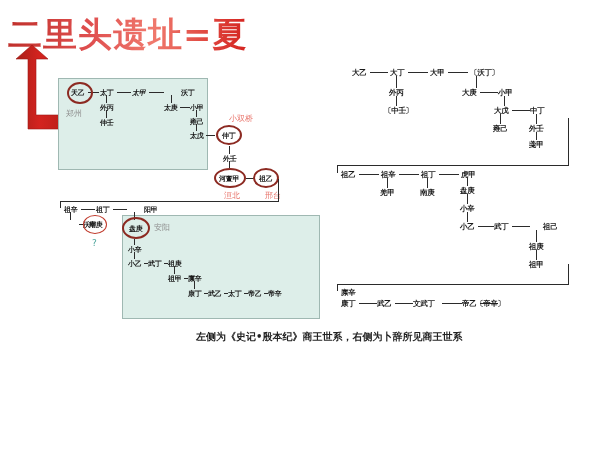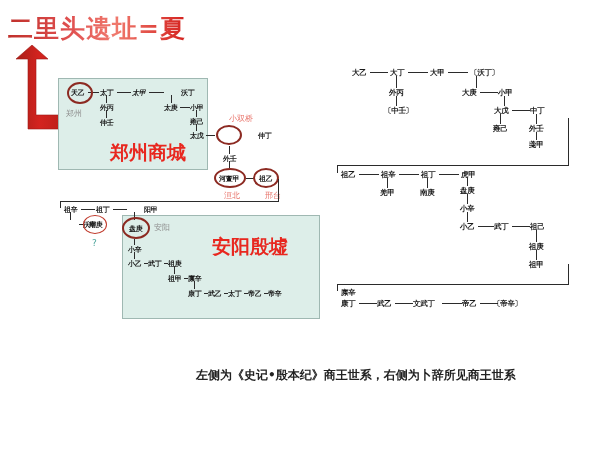--- a/index.html
+++ b/index.html
@@ -9,21 +9,21 @@
     font-family:"DejaVu Sans","Liberation Sans",sans-serif;
     overflow:hidden;
     position:relative;
   }
   #stage{position:absolute;left:0;top:0;width:600px;height:450px;}
   .abs{position:absolute;}
 
   
   .title{
     left:8px;top:12px;
-    font-size:25px;
+    font-size:34px;
     font-weight:700;
     letter-spacing:1px;
     color:#d4231f;
     background:linear-gradient(90deg,#c0302b 0%,#e05050 35%,#f07a6e 60%,#d4231f 100%);
     -webkit-background-clip:text;
     background-clip:text;
     -webkit-text-fill-color:transparent;
     white-space:nowrap;
     font-family:"DejaVu Serif","Liberation Serif",serif;
   }
@@ -79,25 +79,24 @@
     border:2px solid #8c2a22;
     border-radius:50%;
     box-sizing:border-box;
     background:transparent;
   }
   .circ.thin{border:1.5px solid #c0392b;}
 
   
   .caption{
     left:196px;top:330px;
-    font-size:12px;
+    font-size:10px;
     color:#222;
     white-space:nowrap;
     font-weight:700;
-    margin-top:37px;
   }
 </style>
 </head>
 <body>
 
 <div id="stage">
 
   <div class="abs title">二里头遗址=夏</div>
 
   <div class="abs arrow">
@@ -107,24 +106,22 @@
           <stop offset="0%" stop-color="#a81f18"></stop>
           <stop offset="45%" stop-color="#d4231f"></stop>
           <stop offset="100%" stop-color="#b51f19"></stop>
         </linearGradient>
       </defs>
       <polygon points="22,14 10,14 26,0 42,14 30,14 30,70 62,70 62,84 22,84" fill="url(#agr)" stroke="#9e1a14" stroke-width="0.6"></polygon>
     </svg>
   </div>
 
   <div class="abs mintbox boxA"></div>
-  <div class="abs bigred bigredA">郑州商城</div>
 
   <div class="abs mintbox boxB"></div>
-  <div class="abs bigred bigredB">安阳殷墟</div>
 
   <div class="abs n" style="left:71px;top:88px;">天乙</div>
   <div class="abs n" style="left:100px;top:88px;">太丁</div>
   <div class="abs n" style="left:132px;top:88px;font-style:italic;">太甲</div>
   <div class="abs n" style="left:181px;top:88px;">沃丁</div>
 
   <div class="abs h" style="left:88px;top:92px;width:11px;"></div>
   <div class="abs h" style="left:117px;top:92px;width:14px;"></div>
   <div class="abs h" style="left:149px;top:92px;width:15px;"></div>
 
@@ -138,21 +135,21 @@
   <div class="abs h" style="left:180px;top:107px;width:10px;"></div>
   <div class="abs n" style="left:190px;top:103px;">小甲</div>
 
   <div class="abs v" style="left:196px;top:110px;height:7px;"></div>
   <div class="abs n" style="left:190px;top:117px;">雍己</div>
   <div class="abs v" style="left:196px;top:124px;height:7px;"></div>
   <div class="abs n" style="left:190px;top:131px;">太戊</div>
 
   <div class="abs h" style="left:206px;top:135px;width:9px;"></div>
   <div class="abs circ" style="left:216px;top:125px;width:26px;height:20px;"></div>
-  <div class="abs n" style="left:222px;top:131px;margin-left:36px;">仲丁</div>
+  <div class="abs n" style="left:222px;top:131px;">仲丁</div>
 
   <div class="abs sitelbl" style="left:229px;top:113px;">小双桥</div>
 
   <div class="abs v" style="left:229px;top:146px;height:8px;"></div>
   <div class="abs n" style="left:223px;top:154px;">外壬</div>
 
   <div class="abs v" style="left:229px;top:161px;height:7px;"></div>
   <div class="abs circ" style="left:214px;top:168px;width:32px;height:20px;"></div>
   <div class="abs n" style="left:219px;top:174px;">河亶甲</div>
   <div class="abs h" style="left:246px;top:178px;width:8px;"></div>
@@ -261,40 +258,40 @@
   <div class="abs v" style="left:467px;top:178px;height:8px;"></div>
   <div class="abs n nr" style="left:460px;top:186px;">盘庚</div>
   <div class="abs v" style="left:467px;top:194px;height:10px;"></div>
   <div class="abs n nr" style="left:460px;top:204px;">小辛</div>
 
   <div class="abs v" style="left:467px;top:212px;height:10px;"></div>
   <div class="abs n nr" style="left:460px;top:222px;">小乙</div>
   <div class="abs h" style="left:478px;top:226px;width:16px;"></div>
   <div class="abs n nr" style="left:494px;top:222px;">武丁</div>
   <div class="abs h" style="left:512px;top:226px;width:18px;"></div>
-  <div class="abs n nr" style="left:530px;top:222px;">祖己</div>
+  <div class="abs n nr" style="left:543px;top:222px;">祖己</div>
 
   <div class="abs v" style="left:536px;top:230px;height:12px;"></div>
   <div class="abs n nr" style="left:529px;top:242px;">祖庚</div>
   <div class="abs v" style="left:536px;top:250px;height:10px;"></div>
   <div class="abs n nr" style="left:529px;top:260px;">祖甲</div>
 
   <div class="abs v" style="left:568px;top:264px;height:20px;"></div>
   <div class="abs hl" style="left:337px;top:284px;width:232px;"></div>
   <div class="abs v" style="left:337px;top:284px;height:7px;"></div>
   <div class="abs n nr" style="left:341px;top:288px;">廪辛</div>
 
   <div class="abs n nr" style="left:341px;top:299px;">康丁</div>
   <div class="abs h" style="left:359px;top:303px;width:18px;"></div>
   <div class="abs n nr" style="left:377px;top:299px;">武乙</div>
   <div class="abs h" style="left:395px;top:303px;width:18px;"></div>
   <div class="abs n nr" style="left:413px;top:299px;">文武丁</div>
   <div class="abs h" style="left:442px;top:303px;width:20px;"></div>
   <div class="abs n nr" style="left:462px;top:299px;">帝乙</div>
   <div class="abs h" style="left:480px;top:303px;width:18px;"></div>
-  <div class="abs n nr" style="left:493px;top:299px;">〔帝辛〕</div>
+  <div class="abs n nr" style="left:476px;top:299px;">〔帝辛〕</div>
 
   <div class="abs caption">左侧为《史记•殷本纪》商王世系，右侧为卜辞所见商王世系</div>
 
   <div class="abs circ" style="left:67px;top:82px;width:26px;height:22px;"></div>
   <div class="abs sitelbl gray" style="left:66px;top:108px;">郑州</div>
 
 </div>
 
 </body></html>

